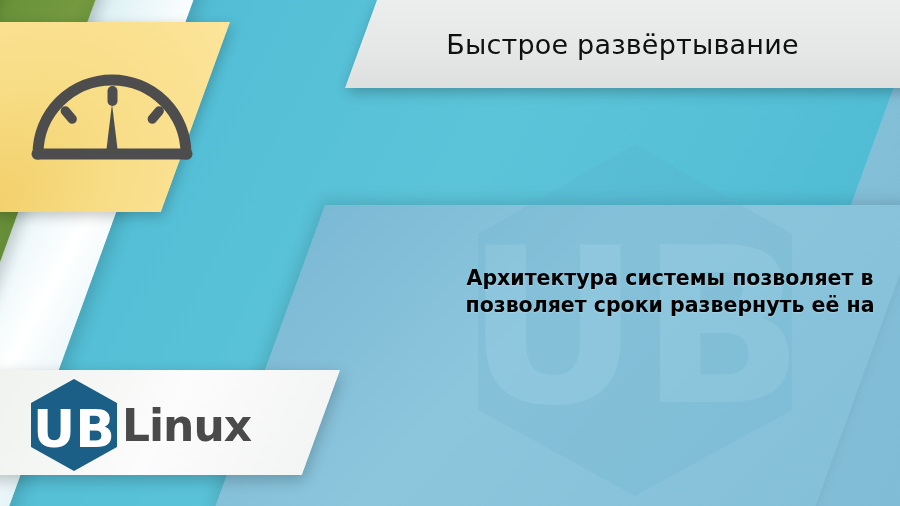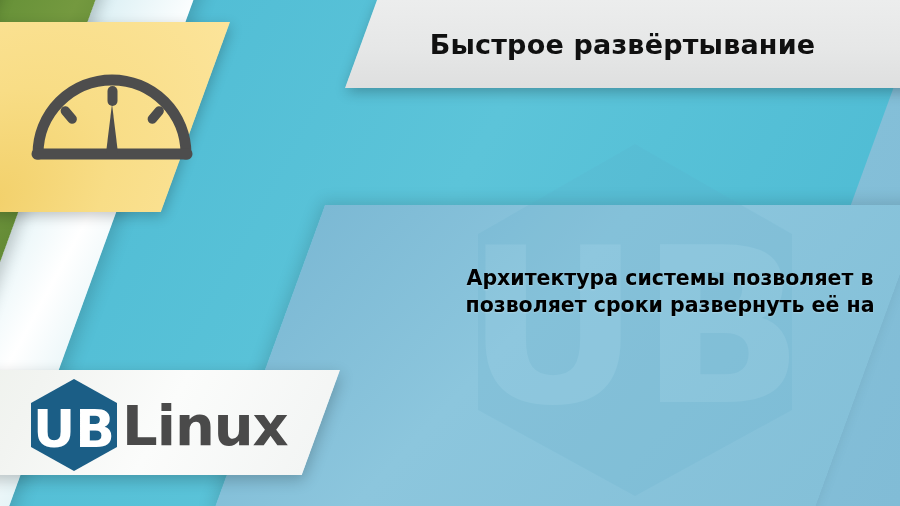--- a/index.html
+++ b/index.html
@@ -101,21 +101,21 @@
     position: absolute;
     top: 0;
     left: 345px;
     width: 555px;
     height: 88px;
     display: flex;
     align-items: center;
     justify-content: center;
     color: #101010;
     font-size: 27px;
-    font-weight: 700;
+    font-weight: 400;
     letter-spacing: 0.2px;
     white-space: nowrap;
   }
 
   
   .icon-card {
     position: absolute;
     top: 22px;
     left: -120px;
     width: 350px;
@@ -152,21 +152,21 @@
     display: flex;
     align-items: center;
     gap: 4px;
   }
   .logo-hex {
     width: 92px;
     height: 94px;
     position: relative;
   }
   .logo-word {
-    font-size: 56px;
+    font-size: 44px;
     font-weight: 700;
     color: #4a4a4a;
     letter-spacing: -1px;
     line-height: 1;
     margin-left: -2px;
     margin-top: 2px;
   }
 
   
   .body-text {

